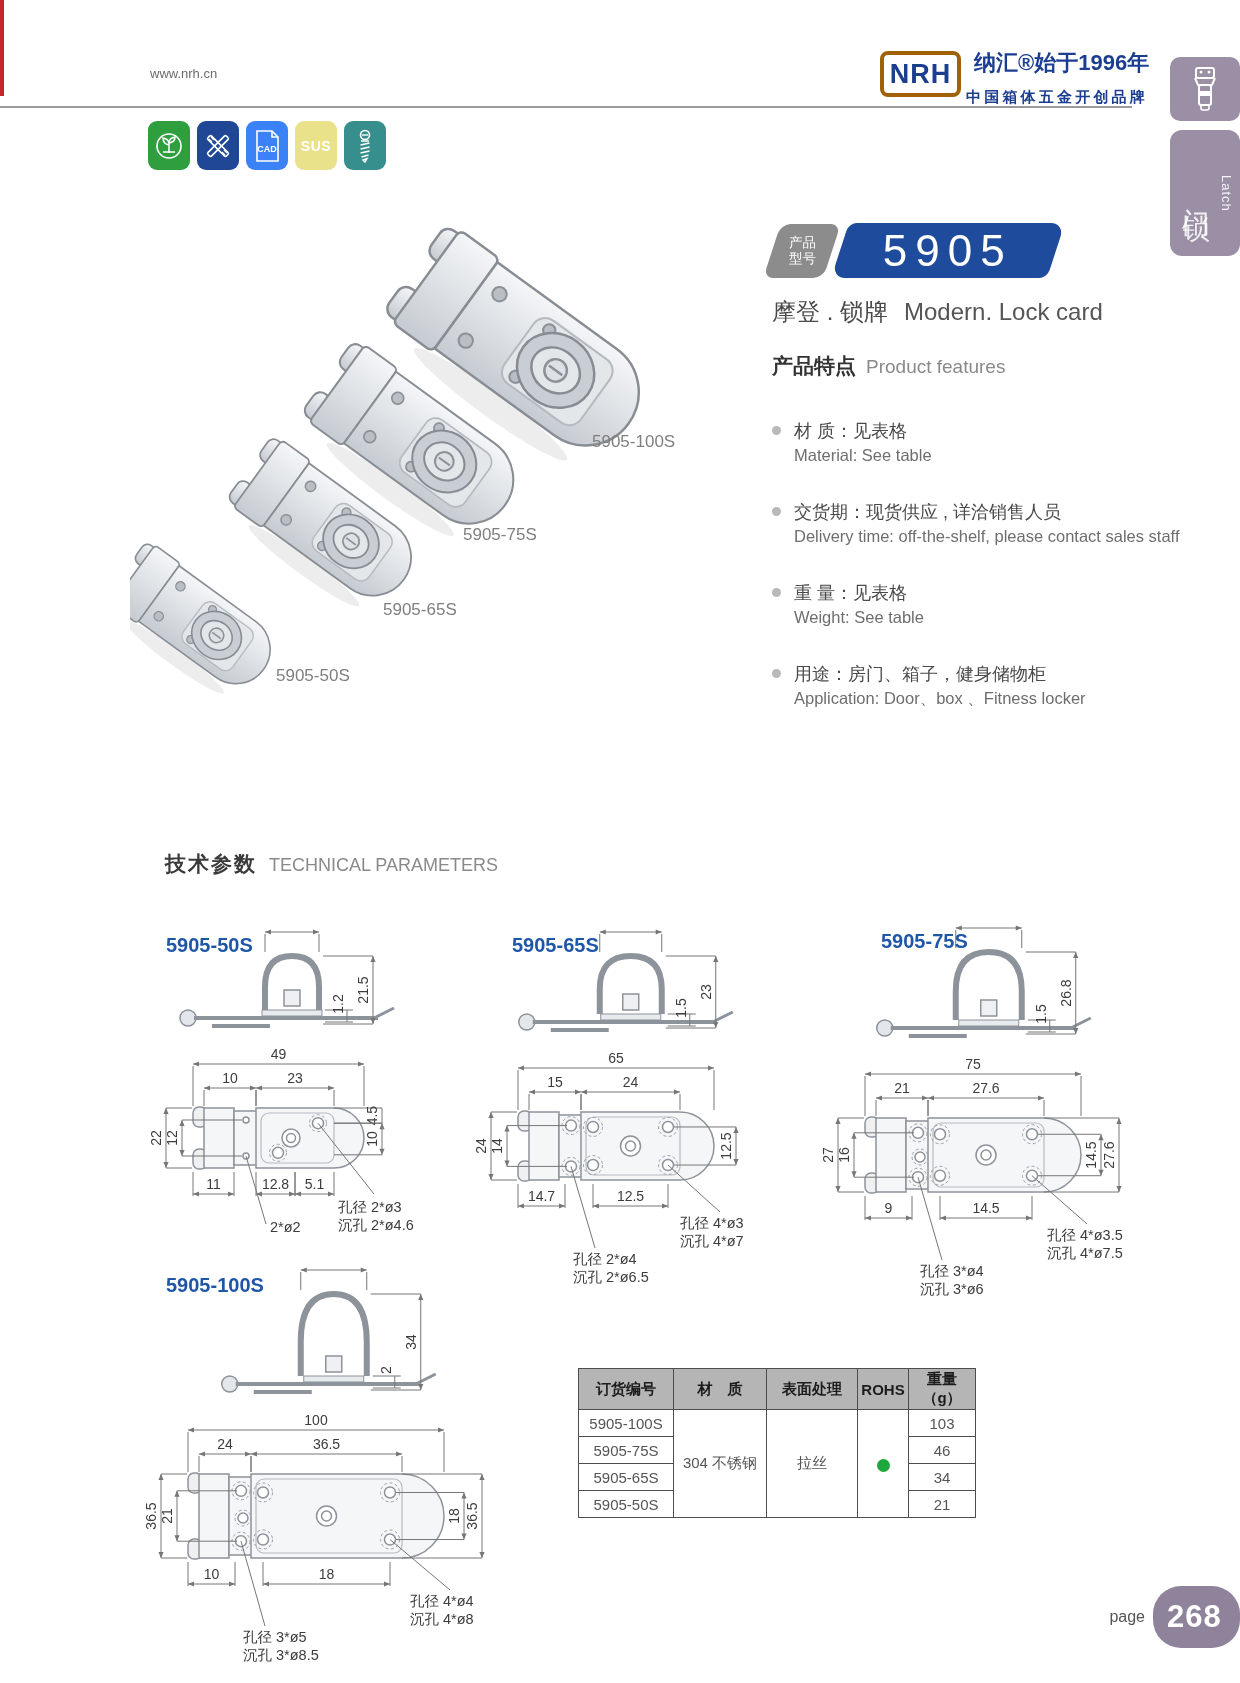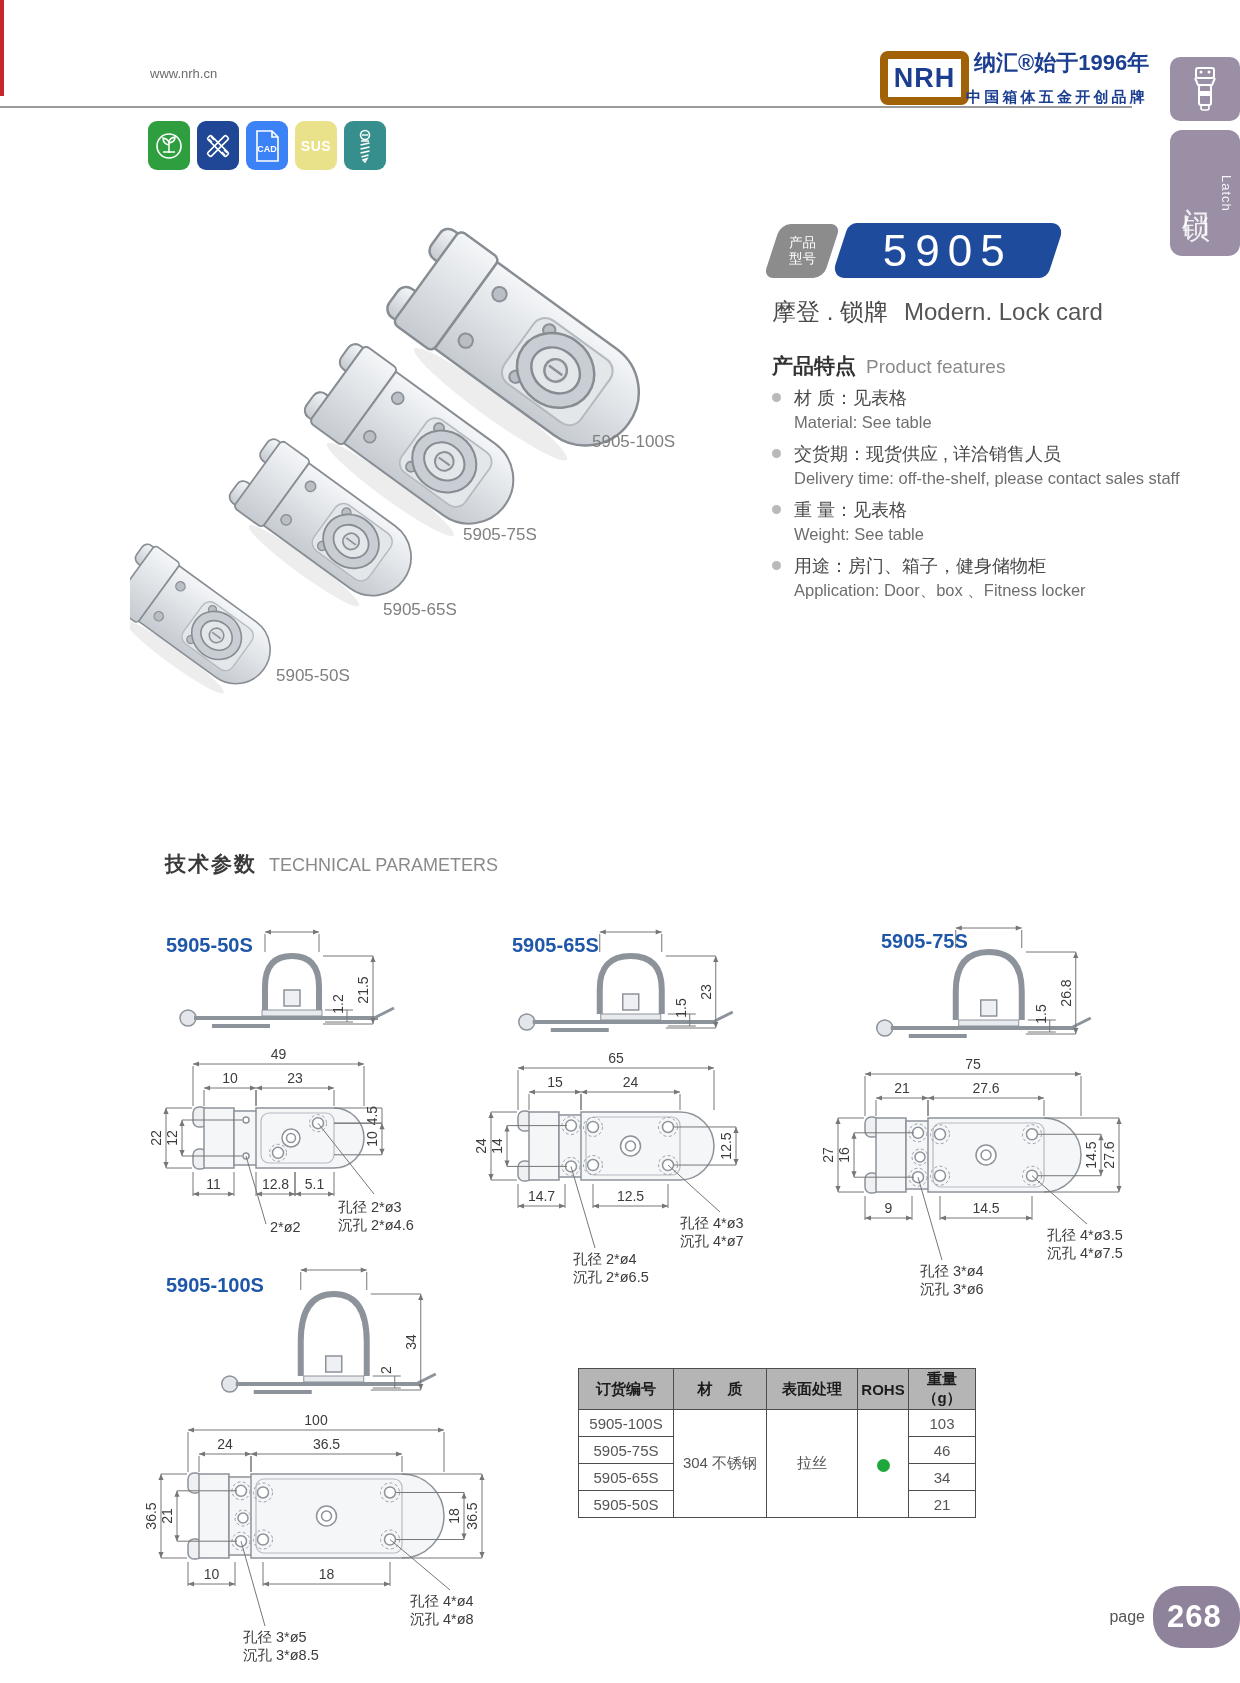--- a/index.html
+++ b/index.html
@@ -1,21 +1,21 @@
 <!DOCTYPE html>
 <html><head>
 <meta charset="utf-8">
 <style>
   html,body{margin:0;padding:0;background:#e9e9e9;font-family:"Liberation Sans",sans-serif;}
   .page{position:relative;width:1240px;height:1683px;background:#ffffff;margin:0 auto;overflow:hidden;}
   .abs{position:absolute;}
   
   .bleed{left:0;top:0;width:4px;height:96px;background:#C8242B;}
   .url{left:150px;top:66px;font-size:13px;color:#6b6b6b;}
-  .logo-box{left:880px;top:51px;width:73px;height:38px;border:8px solid #a16207;border-radius:8px;
+  .logo-box{left:880px;top:51px;width:73px;height:38px;border:4px solid #a16207;border-radius:8px;
     display:flex;align-items:center;justify-content:center;}
   .logo-txt{color:#1C3E90;font-size:27px;font-weight:bold;letter-spacing:1px;}
   .brand{left:966px;top:51px;color:#1C3E90;}
   .brand .l1{font-size:22px;font-weight:bold;line-height:24px;margin-left:8px;}
   .brand .l2{font-size:15px;font-weight:bold;letter-spacing:3.2px;margin-top:13px;}
   .rule{left:0;top:106px;width:1132px;height:2px;background:#9a9a9a;}
   
   .tab1{left:1170px;top:57px;width:70px;height:64px;background:#9A8FA5;border-radius:10px;
     display:flex;align-items:center;justify-content:center;}
   .tab2{left:1170px;top:130px;width:70px;height:126px;background:#9A8FA5;border-radius:12px;
@@ -34,21 +34,21 @@
   .banner{left:840px;top:223px;width:216px;height:55px;background:#1E4B9B;border-radius:8px 14px 8px 14px;
     transform:skewX(-18deg);display:flex;align-items:center;justify-content:center;}
   .banner .in{transform:skewX(18deg);color:#fff;font-size:44px;letter-spacing:8px;}
   .subtitle{left:772px;top:296px;font-size:24px;color:#4a4a4a;}
   .subtitle .en{margin-left:16px;color:#555;}
   
   .feat-title{left:772px;top:352px;}
   .feat-title .cn{font-size:21px;font-weight:bold;color:#333;}
   .feat-title .en{font-size:19px;color:#8a8a8a;margin-left:10px;}
   .features{left:772px;top:386px;width:420px;}
-  .feat{position:relative;margin-bottom:8px;padding-left:22px;}
+  .feat{position:relative;margin-bottom:8px;padding-left:22px;margin-top:33px;}
   .feat .dot{position:absolute;left:0;top:7px;width:9px;height:9px;border-radius:50%;background:#b9b9b9;}
   .feat .cn{font-size:18px;color:#4a4a4a;line-height:24px;}
   .feat .en{font-size:16.5px;color:#6e6e6e;line-height:24px;white-space:nowrap;}
   
   .plabel{font-size:17px;color:#7f7f7f;}
   
   .tech-title{left:165px;top:850px;}
   .tech-title .cn{font-size:21px;font-weight:bold;color:#3a3a3a;letter-spacing:2px;}
   .tech-title .en{font-size:18px;color:#8a8a8a;margin-left:12px;}
   .dlabel{font-size:20px;font-weight:bold;color:#1E56A8;}

